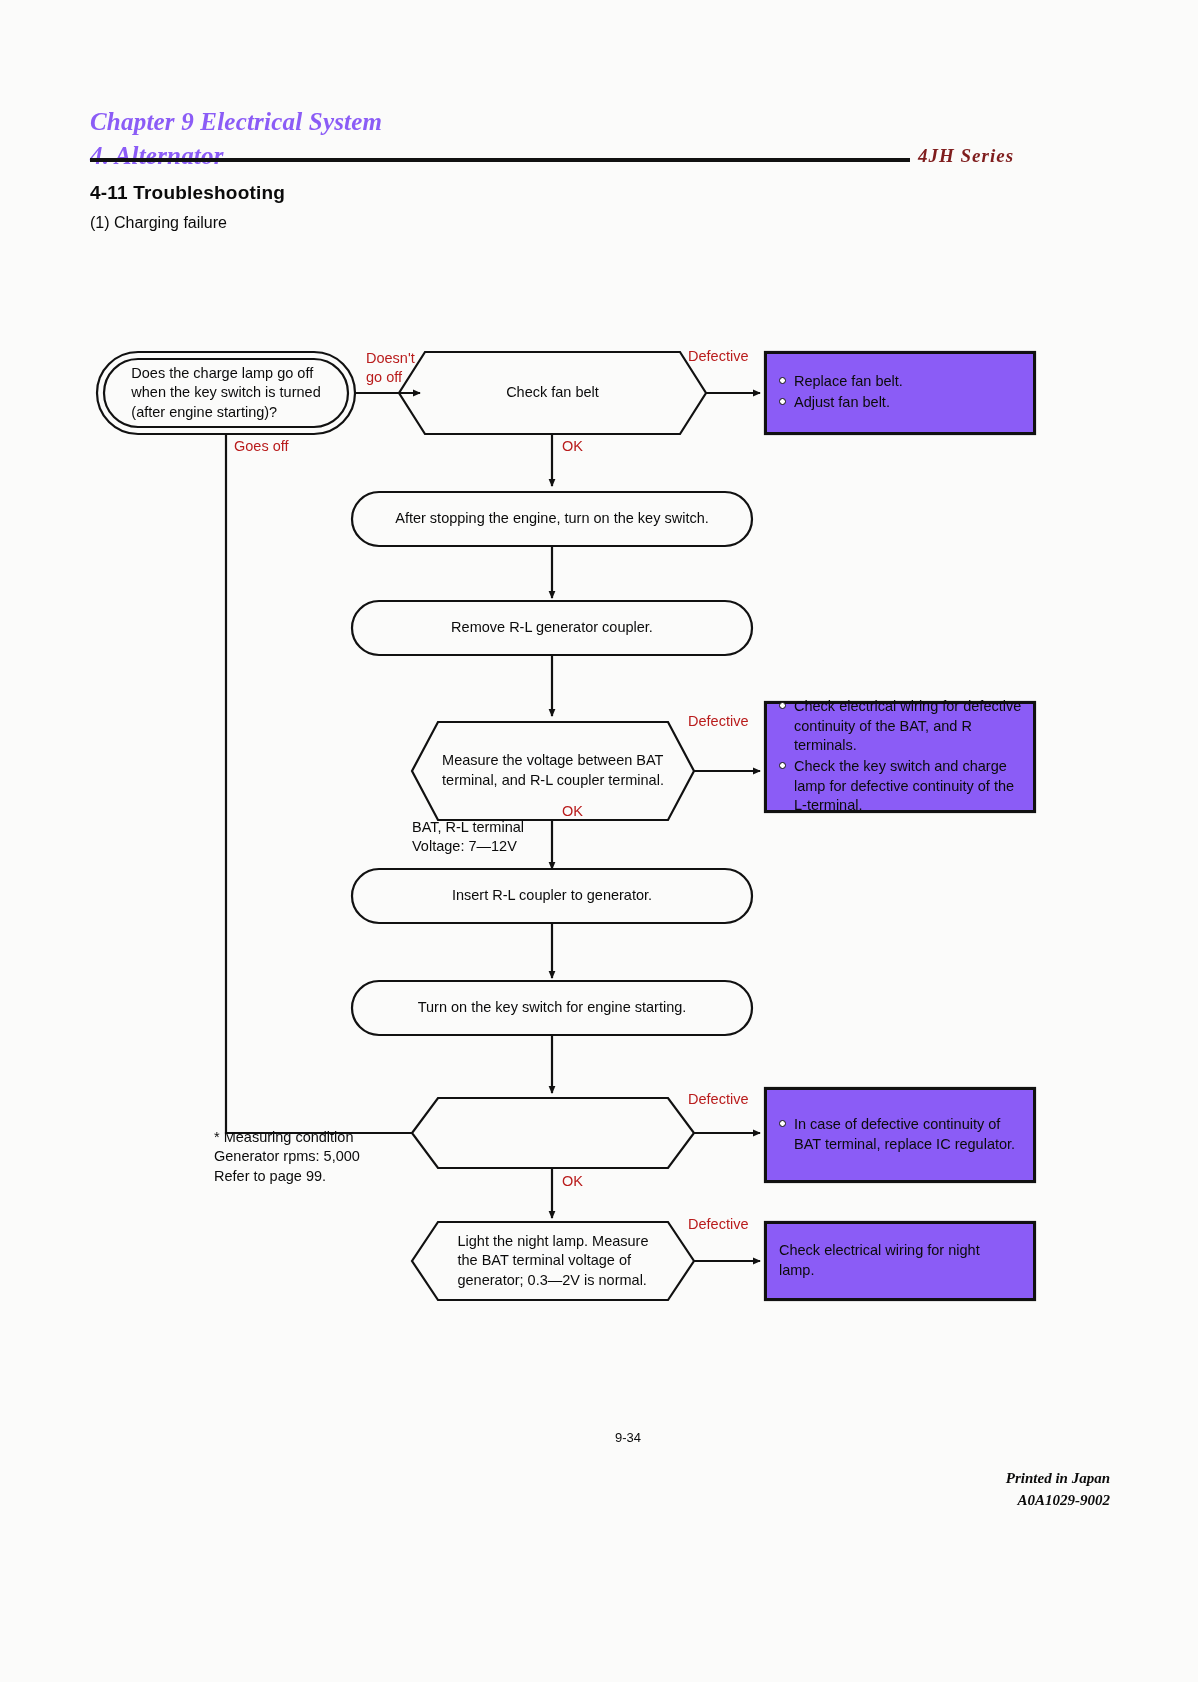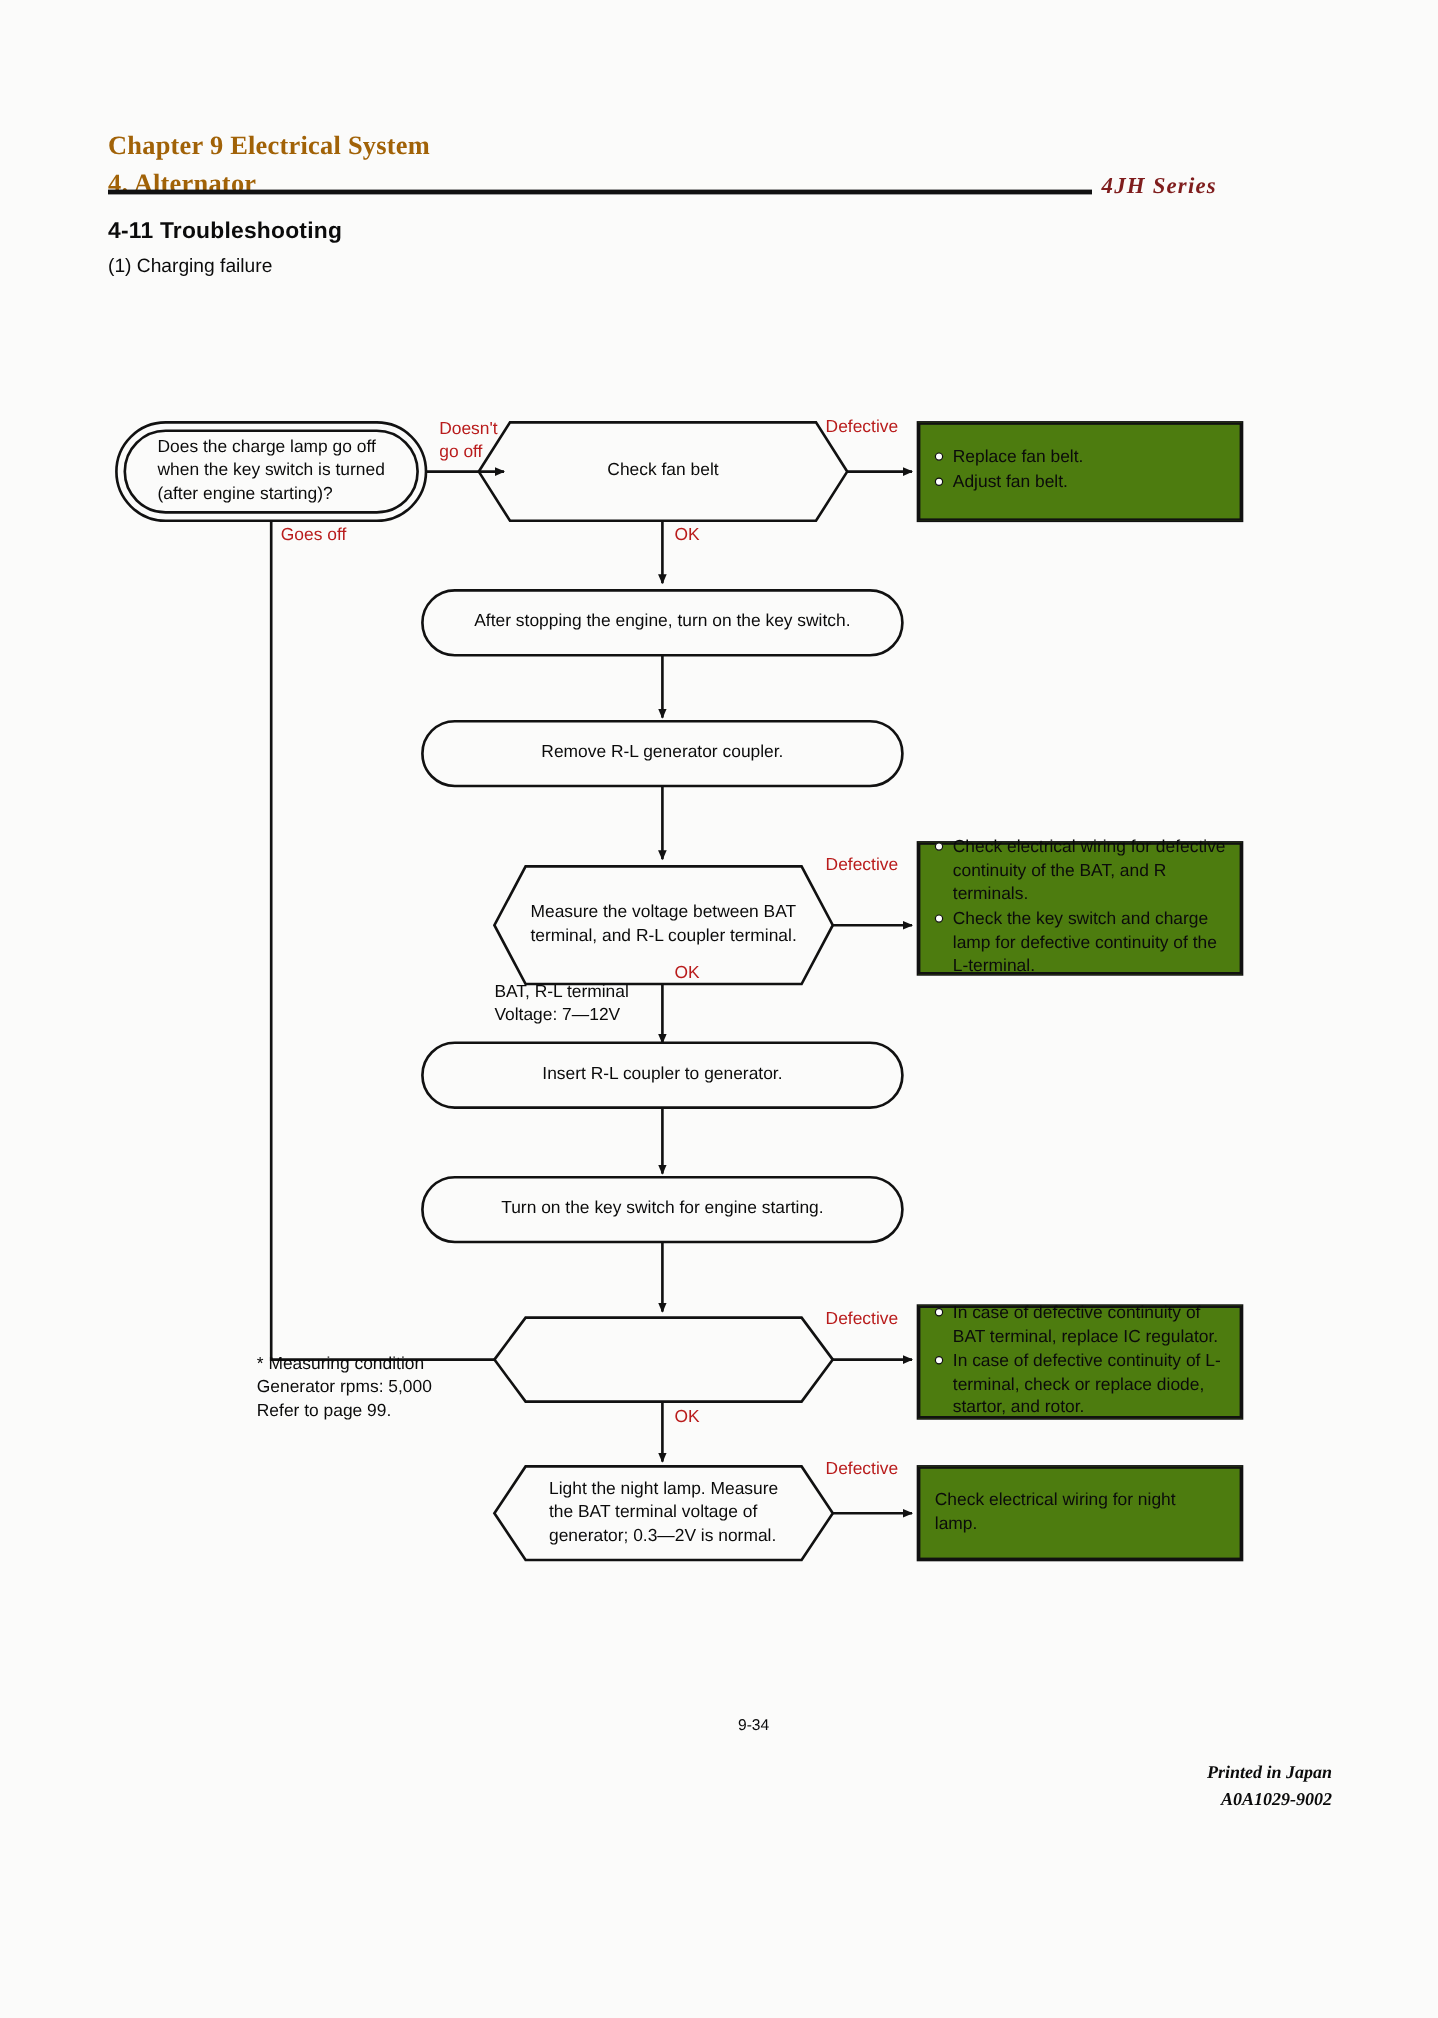--- a/index.html
+++ b/index.html
@@ -6,22 +6,22 @@
   body{
     width:1198px;height:1682px;position:relative;overflow:hidden;
     font-family:"Liberation Sans",sans-serif;color:#0b0b0b;
     background:#fbfbfa;
   }
   .page{position:absolute;inset:0;}
 
   
   .hdr{position:absolute;left:90px;top:108px;width:1020px;}
   .hdr-line1,.hdr-line2{
-    font-family:"Liberation Serif",serif;font-weight:700;
-    font-size:22px;letter-spacing:.2px;color:#a16207;
+    font-family:"Liberation Serif",serif;font-style:italic;font-weight:700;
+    font-size:25px;letter-spacing:.2px;color:#8b5cf6;
   }
   .hdr-line2{margin-top:6px;}
   .hdr-rule{
     position:absolute;left:90px;top:158px;width:820px;height:4px;background:#111;
   }
   .hdr-series{
     position:absolute;left:918px;top:145px;
     font-family:"Liberation Serif",serif;font-style:italic;font-weight:700;
     font-size:19px;letter-spacing:1px;color:#7f1d1d;white-space:nowrap;
   }
@@ -36,21 +36,21 @@
 
   .nd{
     position:absolute;box-sizing:border-box;display:flex;align-items:center;
     justify-content:center;text-align:center;font-size:14.5px;line-height:1.35;
     color:#0b0b0b;
   }
   .nd-inner{padding:0 14px;}
 
   
   .box{
-    border:2px solid #111;background:#4d7c0f;justify-content:flex-start;
+    border:2px solid #111;background:#8b5cf6;justify-content:flex-start;
     text-align:left;align-items:center;
   }
   .box .nd-inner{padding:0 10px 0 12px;width:100%;}
   .bullet-list{list-style:none;margin:0;padding:0;}
   .bullet-list li{position:relative;padding-left:15px;margin:0 0 1px 0;}
   .bullet-list li .bul{
     position:absolute;left:0;top:5px;width:7px;height:7px;border:1.3px solid #111;
     border-radius:50%;background:#fff;box-sizing:border-box;
   }
 
@@ -196,21 +196,20 @@
     <div class="nd-inner">Turn on the key switch for engine starting.</div>
   </div>
 
 
   <div class="lbl" style="left:688px;top:1090px;">Defective</div>
 
   <div class="nd box" style="left:765px;top:1088px;width:270px;height:94px;">
     <div class="nd-inner">
       <ul class="bullet-list">
         <li><span class="bul"></span><span>In case of defective continuity of BAT terminal, replace IC regulator.</span></li>
-        <li><span class="bul"></span><span>In case of defective continuity of L-terminal, check or replace diode, startor, and rotor.</span></li>
       </ul>
     </div>
   </div>
 
   <div class="note" style="left:214px;top:1128px;">* Measuring condition
   Generator rpms: 5,000
   Refer to page 99.</div>
 
   <div class="lbl" style="left:562px;top:1172px;">OK</div>
 

